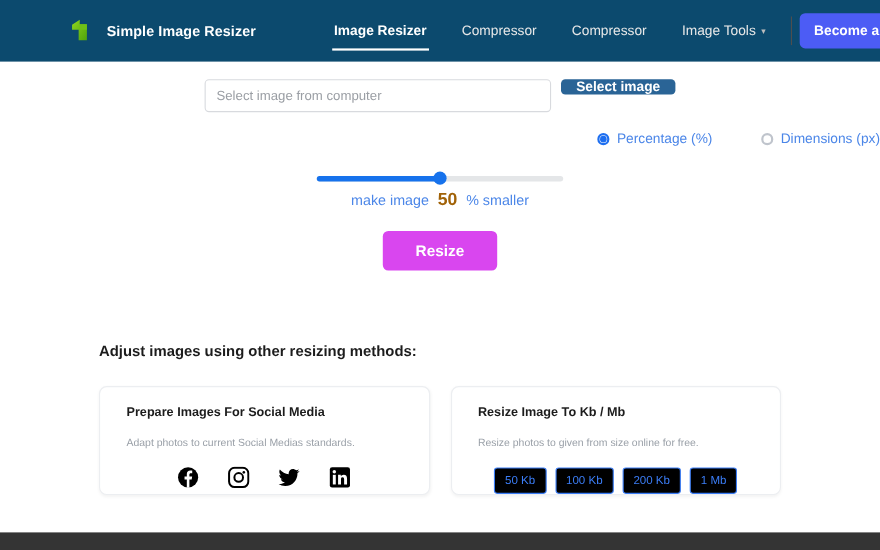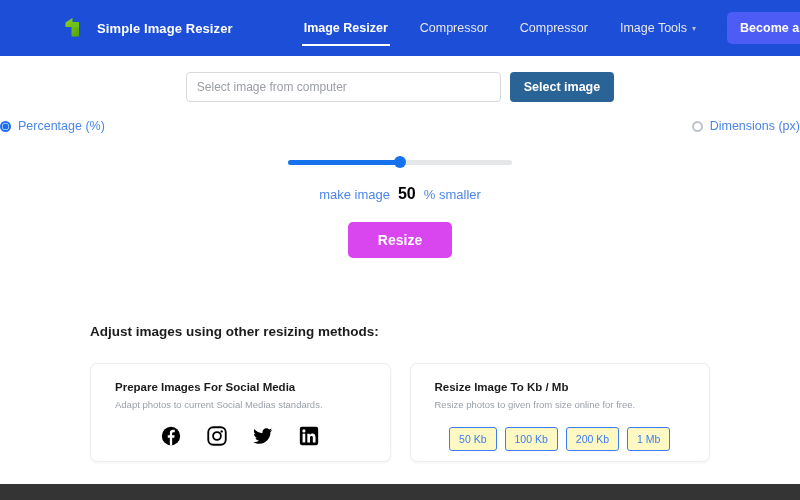--- a/index.html
+++ b/index.html
@@ -6,21 +6,21 @@
   html, body {
     width: 800px; height: 500px;
     font-family: "Liberation Sans", sans-serif;
     background: #ffffff;
     overflow: hidden;
   }
   .page { position: relative; width: 800px; height: 500px; background: #fff; }
 
   
   .navbar {
-    height: 56px; background: #1d4ed8;
+    height: 56px; background: #0c4a6e;
     display: flex; align-items: center;
     padding: 0 16px;
   }
   .brand { display: flex; align-items: center; gap: 9px; margin-left: 46px; }
   .brand-logo { width: 26px; height: 26px; display: block; }
   .brand-name { color: #ffffff; font-size: 13px; font-weight: bold; letter-spacing: .1px; white-space: nowrap; }
 
   .nav-links { display: flex; align-items: center; margin-left: 55px; }
   .nav-link {
     color: #e8e8e8; font-size: 12.5px; padding: 4px 2px;
@@ -49,30 +49,30 @@
     display: flex; justify-content: center; align-items: stretch; gap: 9px;
   }
   .file-input {
     width: 315px; height: 30px; border: 1px solid #d8dade; border-radius: 4px;
     background: #fff; font-size: 12px; color: #9a9ea4; padding: 0 10px;
     font-family: Liberation Sans, sans-serif; outline: none;
   }
   .file-input::placeholder { color: #9a9ea4; }
   .select-btn {
     background: #2a6496; color: #fff; border: none; border-radius: 4px;
-    font-size: 12.5px; font-weight: bold; padding: 0 14px; height: 30px;
+    font-size: 12.5px; font-weight: bold; padding: 0 14px; height: 14px;
     cursor: pointer; font-family: inherit; white-space: nowrap;
   }
 
   .define-text {
     text-align: center; color: #4b86e8; font-size: 12px; margin-top: 20px;
   }
 
   .radio-row {
-    display: flex; justify-content: space-between; align-items: center;
+    display: flex; justify-content: flex-end; align-items: center;
     gap: 44px; margin-top: 17px;
   }
   .radio-opt { display: flex; align-items: center; gap: 7px; cursor: pointer; }
   .radio-dot {
     width: 11px; height: 11px; border-radius: 50%;
     border: 2px solid #bfc4cc; background: #fff; flex: none;
     display: block; position: relative;
   }
   .radio-opt.selected .radio-dot {
     border-color: #1e6ff0; background: #fff;
@@ -95,49 +95,49 @@
     position: absolute; left: 0; top: 3px; height: 5px;
     border-radius: 3px; background: #1672ec;
   }
   .slider-thumb {
     position: absolute; top: -1px; width: 12px; height: 12px;
     border-radius: 50%; background: #1672ec; transform: translateX(-6px);
   }
 
   .percent-row {
     display: flex; justify-content: center; align-items: baseline;
-    gap: 8px; margin-top: 18px;
+    gap: 8px; margin-top: 6px;
   }
   .percent-text { font-size: 13px; color: #4b86e8; }
-  .percent-value { font-size: 16px; color: #000000; font-weight: bold; }
+  .percent-value { font-size: 16px; color: #a16207; font-weight: bold; }
 
   .resize-btn {
     display: block; margin: 19px auto 0;
     background: #d946ef; color: #fff; border: none; border-radius: 5px;
     font-size: 14px; font-weight: bold; padding: 10px 30px; cursor: pointer;
     font-family: inherit;
   }
 
   
   .methods { margin-top: 66px; padding: 0 90px; }
   .methods-title { font-size: 13.5px; font-weight: bold; color: #1c1c1c; }
   .cards { display: flex; gap: 19px; margin-top: 24px; }
   .card {
     flex: 1; background: #fff; border: 1px solid #eceef1; border-radius: 7px;
     box-shadow: 0 1px 3px rgba(0,0,0,.05);
     padding: 17px 24px 20px;
     height: 99px;
   }
   .card-title { font-size: 11.5px; font-weight: bold; color: #1c1c1c; }
-  .card-sub { font-size: 9.5px; color: #9aa0a8; margin-top: 6px; }
+  .card-sub { font-size: 9.5px; color: #9aa0a8; margin-top: 16px; }
   .social-row { display: flex; justify-content: center; gap: 26px; margin-top: 16px; }
   .social-icon { width: 20px; height: 20px; display: block; cursor: pointer; }
   .size-row { display: flex; justify-content: center; gap: 8px; margin-top: 17px; }
   .size-btn {
-    border: 1px solid #3b7df6; color: #3b7df6; background: #fef9c3;
+    border: 1px solid #3b7df6; color: #3b7df6; background: #000000;
     border-radius: 3px; font-size: 10.5px; padding: 5px 9px; cursor: pointer;
     font-family: inherit; white-space: nowrap;
   }
 
   .footer {
     position: absolute; left: 0; right: 0; bottom: 0;
     height: 16px; background: #343434;
   }
 </style>
 </head>

